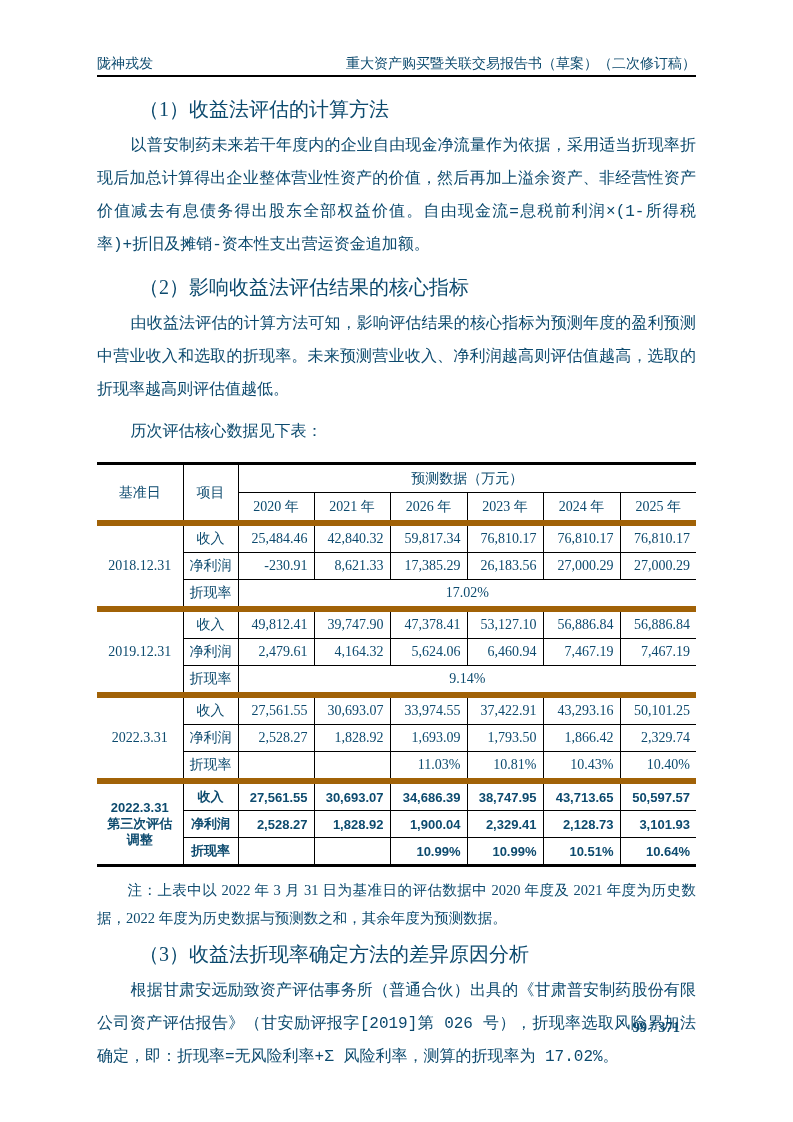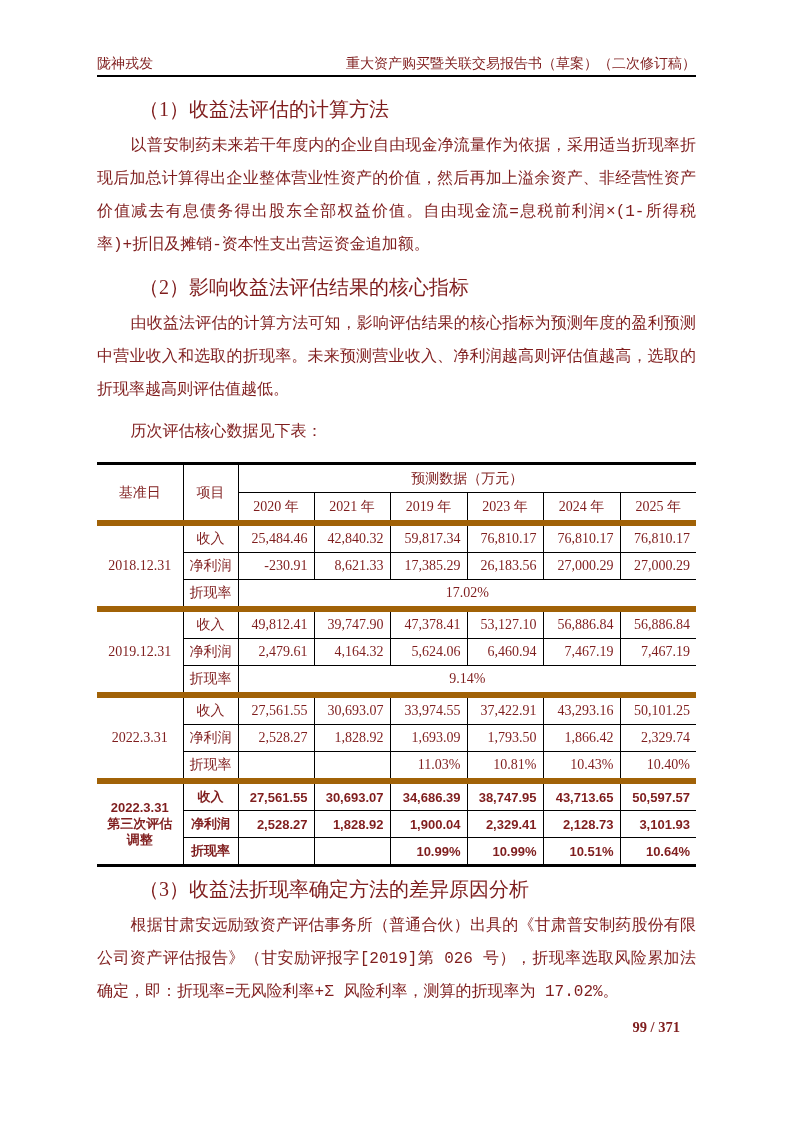--- a/index.html
+++ b/index.html
@@ -1,20 +1,20 @@
 <!DOCTYPE html>
 <html><head>
 <meta charset="utf-8">
 <style>
   html,body { margin:0; padding:0; background:#ffffff; }
   .page {
     position:relative;
     width:793px; height:1122px;
     background:#ffffff;
-    color:#7f1d1d;
+    color:#0c4a6e;
     font-family:"Liberation Serif","DejaVu Serif",serif;
     overflow:hidden;
   }
   
   .doc-header {
     margin:0 97px;
     padding-top:55px;
     padding-bottom:3px;
     border-bottom:2px solid #000;
     display:flex;
@@ -124,21 +124,21 @@
       </colgroup>
       <thead>
         <tr>
           <th rowspan="2" class="c bold">基准日</th>
           <th rowspan="2" class="c bold">项目</th>
           <th colspan="6" class="c bold">预测数据（万元）</th>
         </tr>
         <tr>
           <th class="c bold">2020 年</th>
           <th class="c bold">2021 年</th>
-          <th class="c bold">2019 年</th>
+          <th class="c bold">2026 年</th>
           <th class="c bold">2023 年</th>
           <th class="c bold">2024 年</th>
           <th class="c bold">2025 年</th>
         </tr>
       </thead>
       <tbody>
 
         <tr class="gstart">
           <td rowspan="3" class="c">2018.12.31</td>
           <td class="c">收入</td>
@@ -244,20 +244,21 @@
           <td class="pct"></td>
           <td class="pct"></td>
           <td class="pct">10.99%</td>
           <td class="pct">10.99%</td>
           <td class="pct">10.51%</td>
           <td class="pct">10.64%</td>
         </tr>
       </tbody>
     </table>
 
+    <p class="note">注：上表中以 2022 年 3 月 31 日为基准日的评估数据中 2020 年度及 2021 年度为历史数据，2022 年度为历史数据与预测数之和，其余年度为预测数据。</p>
 
     <p class="h-line h3">（3）收益法折现率确定方法的差异原因分析</p>
     <p class="para">根据甘肃安远励致资产评估事务所（普通合伙）出具的《甘肃普安制药股份有限公司资产评估报告》（甘安励评报字[2019]第 026 号），折现率选取风险累加法确定，即：折现率=无风险利率+Σ 风险利率，测算的折现率为 17.02%。</p>
 
   </div>
 
   <div class="page-number">99 / 371</div>
 
 </div>
 

